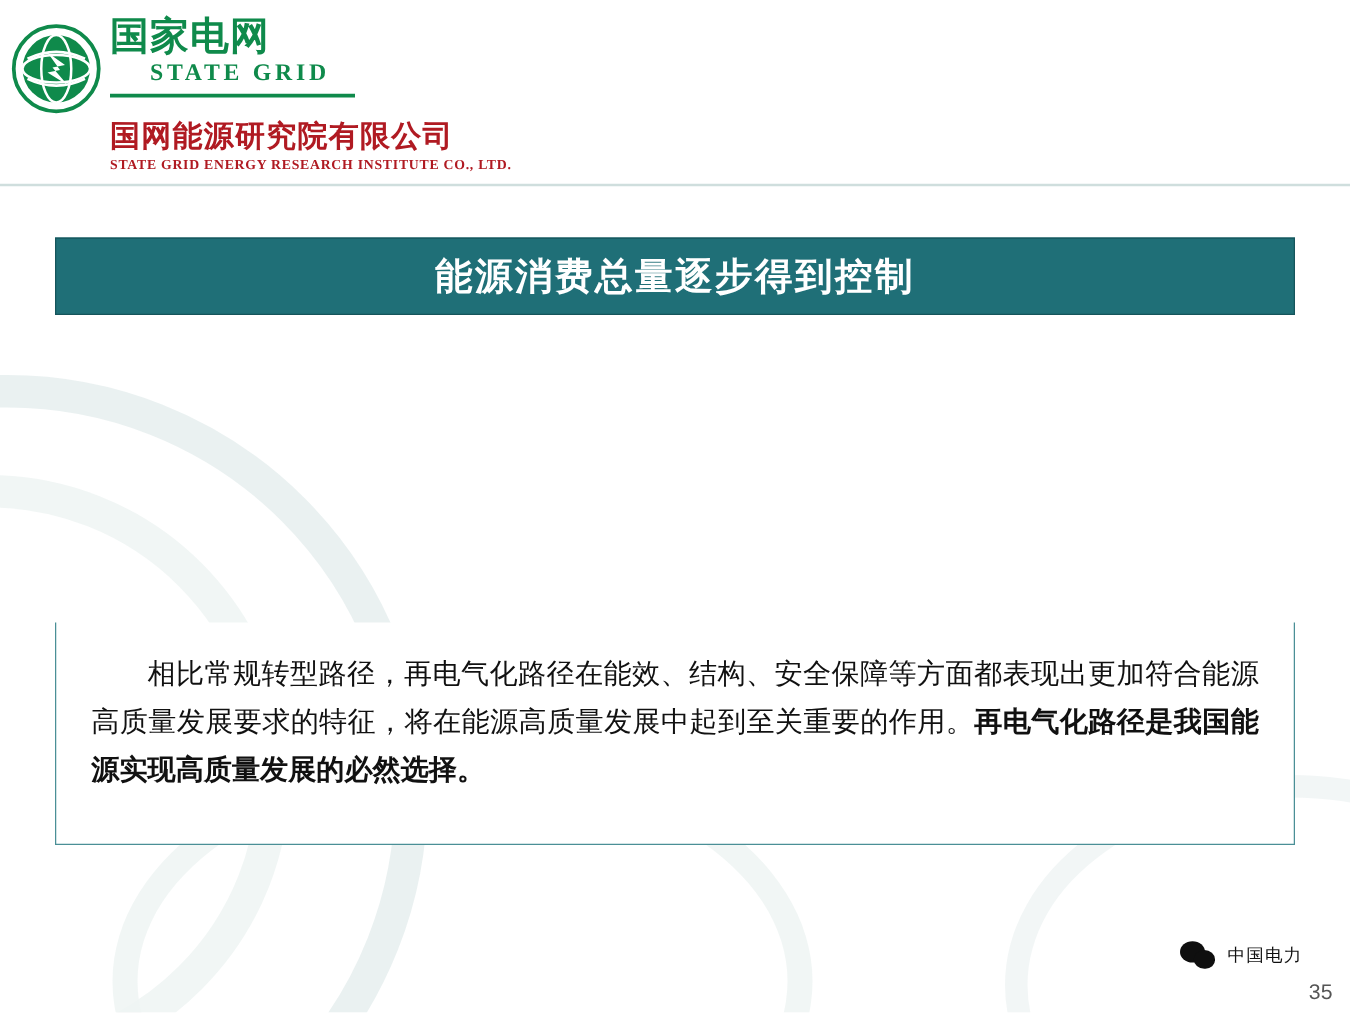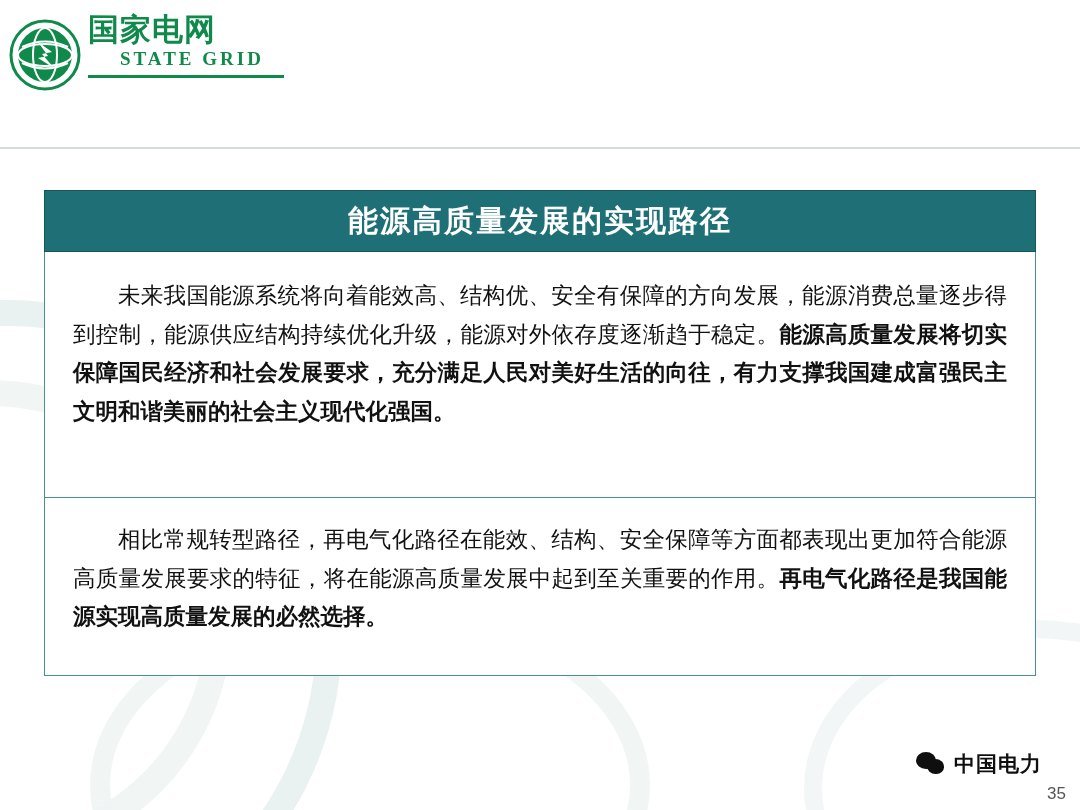--- a/index.html
+++ b/index.html
@@ -220,22 +220,22 @@
     border-radius: 50% 50% 45% 50%;
   }
   .wechat-icon .b1 {
     left: 0; top: 1px; width: 20px; height: 17px;
   }
   .wechat-icon .b2 {
     left: 11px; top: 8px; width: 17px; height: 15px;
   }
   .wechat-text {
     font-family: "DejaVu Sans", sans-serif;
-    font-size: 21px;
-    font-weight: bold;
+    font-size: 14px;
+    font-weight: normal;
     color: #0f0f0f;
     letter-spacing: 1px;
   }
   .page-number {
     position: absolute;
     right: 14px;
     bottom: 6px;
     font-family: "Liberation Sans", sans-serif;
     font-size: 17px;
     color: #555555;
@@ -265,30 +265,31 @@
           <path d="M30 24 L44 34 L34 36 L46 50 L30 40 L40 38 Z" fill="#ffffff"></path>
         </svg>
       </div>
       <div class="brand-text">
         <div class="brand-cn">国家电网</div>
         <div class="brand-en">STATE GRID</div>
         <div class="brand-underline"></div>
       </div>
     </div>
 
+    <div class="institute">
+      <div class="institute-cn">国网能源研究院有限公司</div>
+      <div class="institute-en">STATE GRID ENERGY RESEARCH INSTITUTE CO., LTD.</div>
+    </div>
   </div>
   <div class="header-rule"></div>
 
   <div class="title-bar">
-    <span class="title-text">能源高质量发展的实现路径</span>
+    <span class="title-text">能源消费总量逐步得到控制</span>
   </div>
 
-  <div class="para-box box1">
-    <p class="para"><span>未来我国能源系统将向着能效高、结构优、安全有保障的方向发展，能源消费总量逐步得到控制，能源供应结构持续优化升级，能源对外依存度逐渐趋于稳定。</span><span class="bold">能源高质量发展将切实保障国民经济和社会发展要求，充分满足人民对美好生活的向往，有力支撑我国建成富强民主文明和谐美丽的社会主义现代化强国。</span></p>
-  </div>
 
   <div class="para-box box2">
     <p class="para"><span>相比常规转型路径，再电气化路径在能效、结构、安全保障等方面都表现出更加符合能源高质量发展要求的特征，将在能源高质量发展中起到至关重要的作用。</span><span class="bold">再电气化路径是我国能源实现高质量发展的必然选择。</span></p>
   </div>
 
   <div class="wechat-badge">
     <span class="wechat-icon">
       <span class="b1"></span>
         <span class="b2"></span>
     </span>

